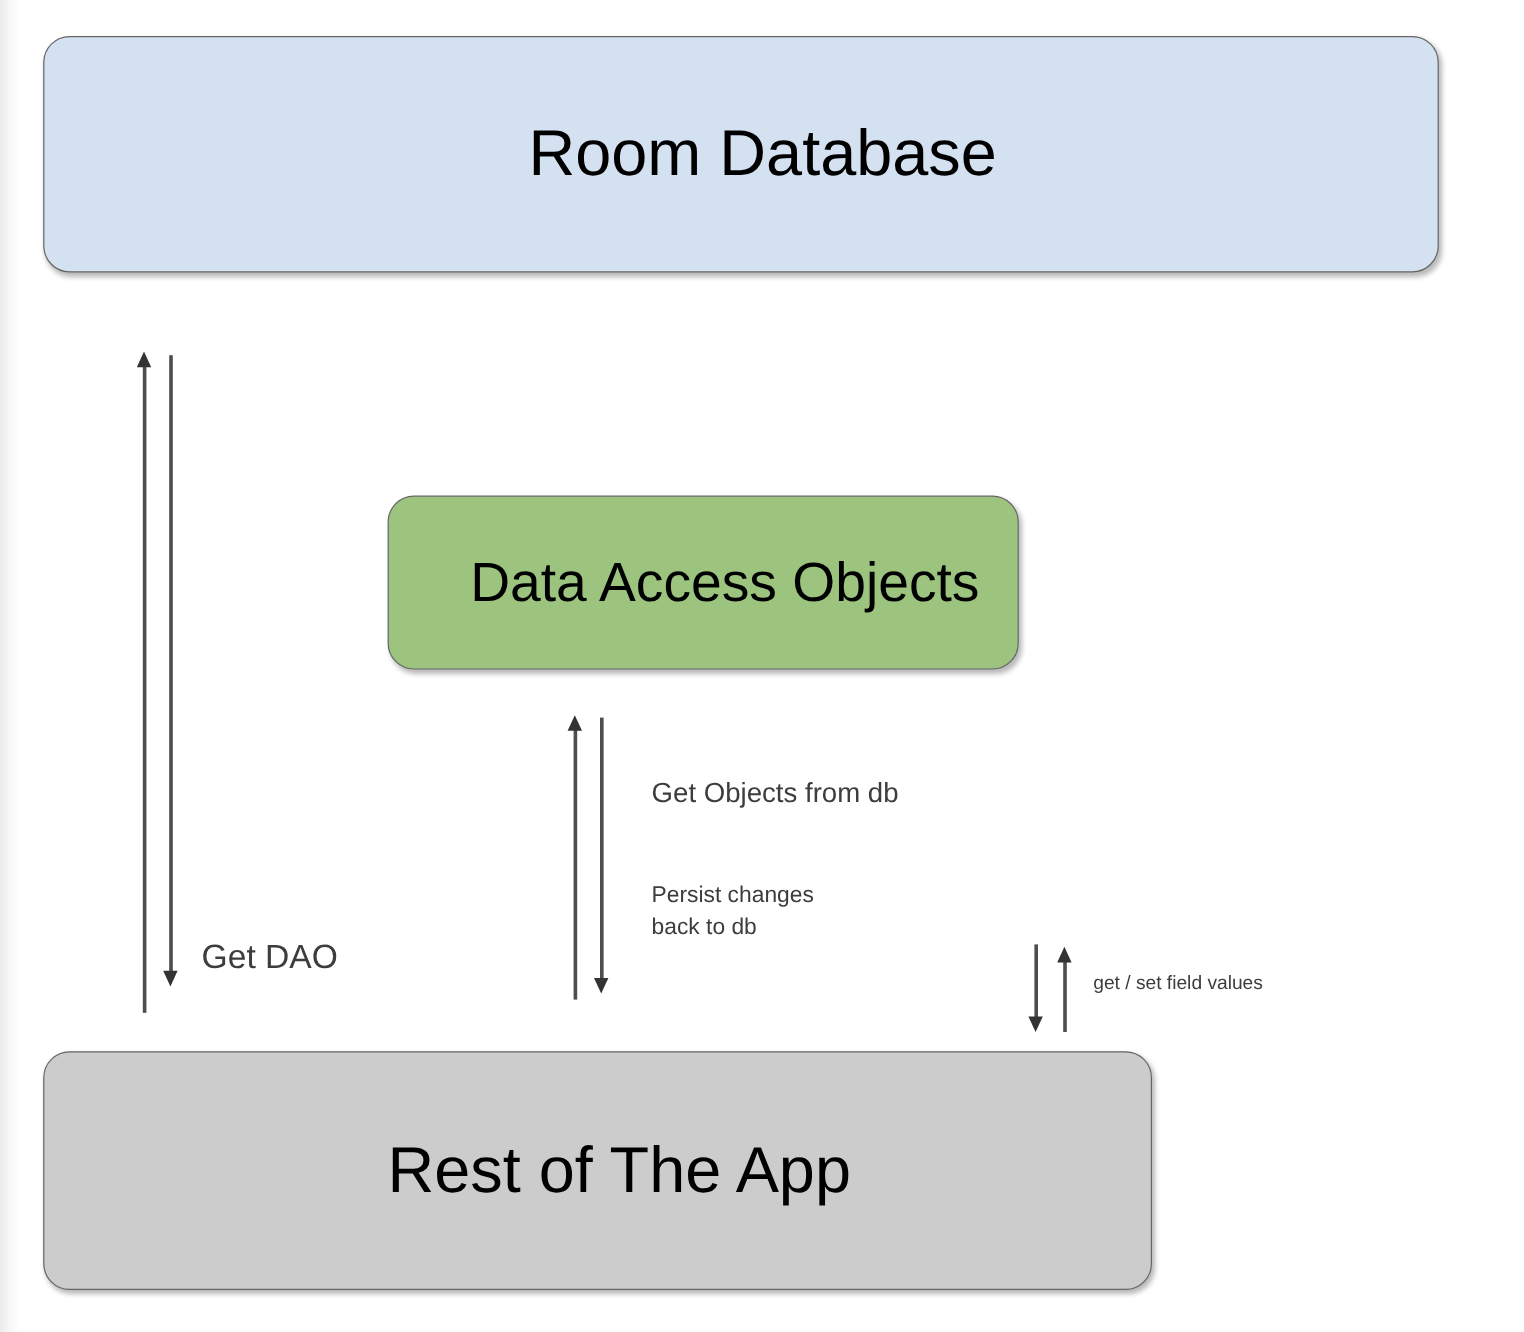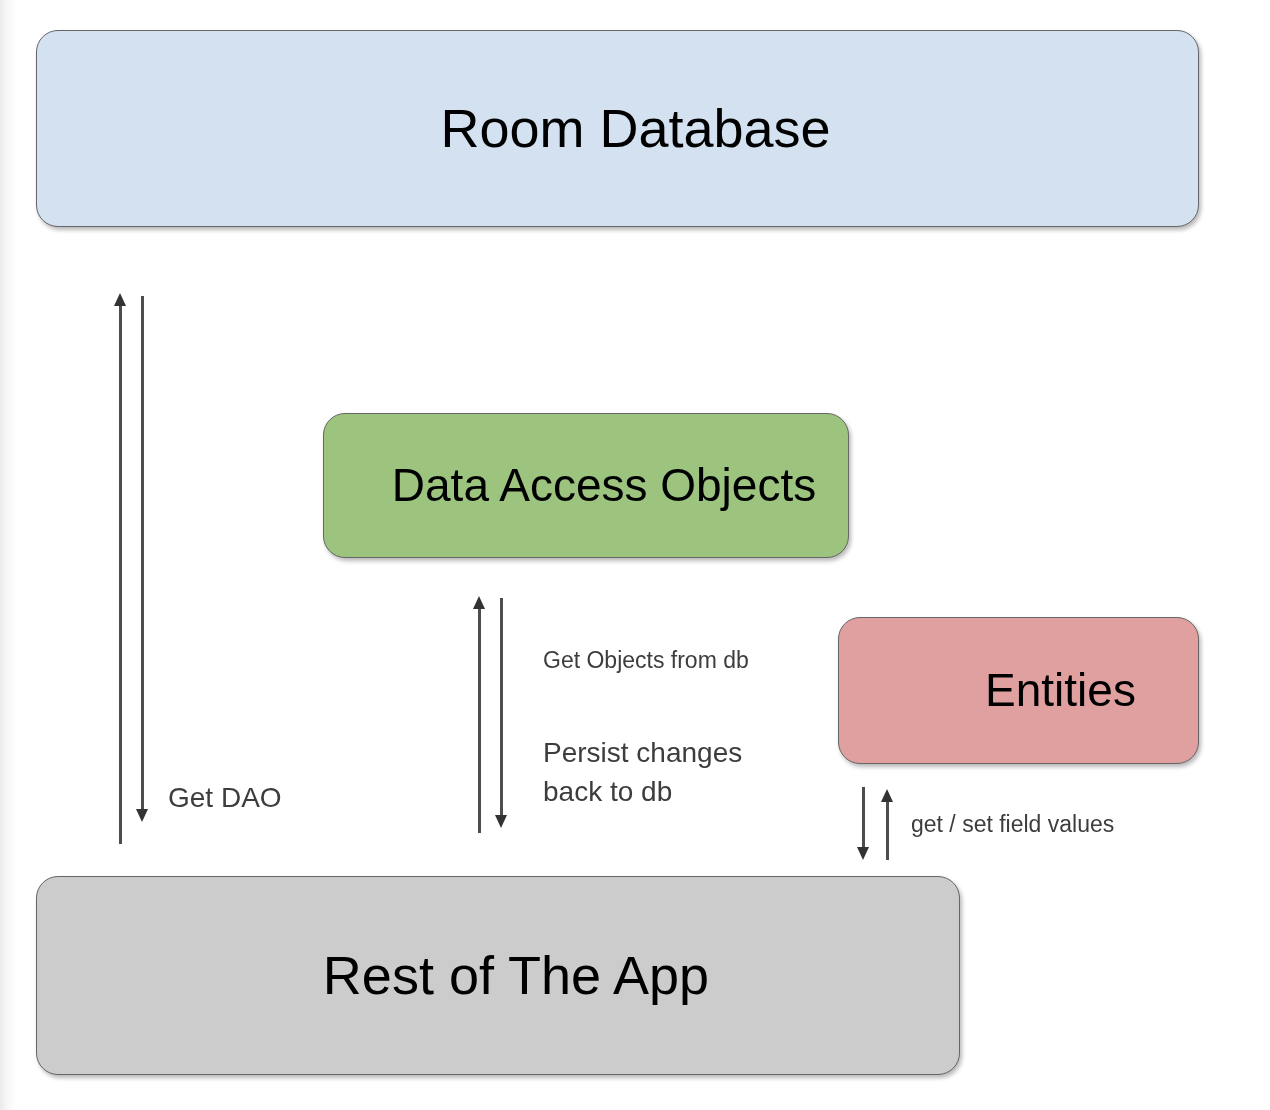--- a/index.html
+++ b/index.html
@@ -85,41 +85,38 @@
   .arrow-head.down { border-top: 13px solid #333333; }
 
   .edge-label {
     position: absolute;
     color: #3d3d3d;
     white-space: pre-line;
     line-height: 1.38;
   }
   #label-get-dao              { left: 168px; top: 779px; font-size: 28px; }
   #label-get-entities-from-db { left: 543px; top: 645px; font-size: 23px; }
-  #label-persist-changes      { left: 543px; top: 734px; font-size: 28px; }
-  #label-get-set-field-values { left: 911px; top: 809px; font-size: 23px; }
+  #label-persist-changes      { left: 543px; top: 734px; font-size: 19px; }
+  #label-get-set-field-values { left: 911px; top: 809px; font-size: 16px; }
 </style>
 </head>
 <body>
 
 <div id="canvas">
 
   <div class="edge-shade"></div>
 
   <div class="node" id="node-room-database">
     <span>Room Database</span>
   </div>
 
   <div class="node" id="node-data-access-objects">
     <span>Data Access Objects</span>
   </div>
 
-  <div class="node" id="node-entities">
-    <span>Entities</span>
-  </div>
 
   <div class="node" id="node-rest-of-the-app">
     <span>Rest of The App</span>
   </div>
 
   <div class="conn-line" style="left:119px; top:304px; height:540px;"></div>
   <div class="arrow-head up" style="left:114px; top:293px;"></div>
 
   <div class="conn-line" style="left:141px; top:296px; height:515px;"></div>
   <div class="arrow-head down" style="left:136px; top:809px;"></div>

